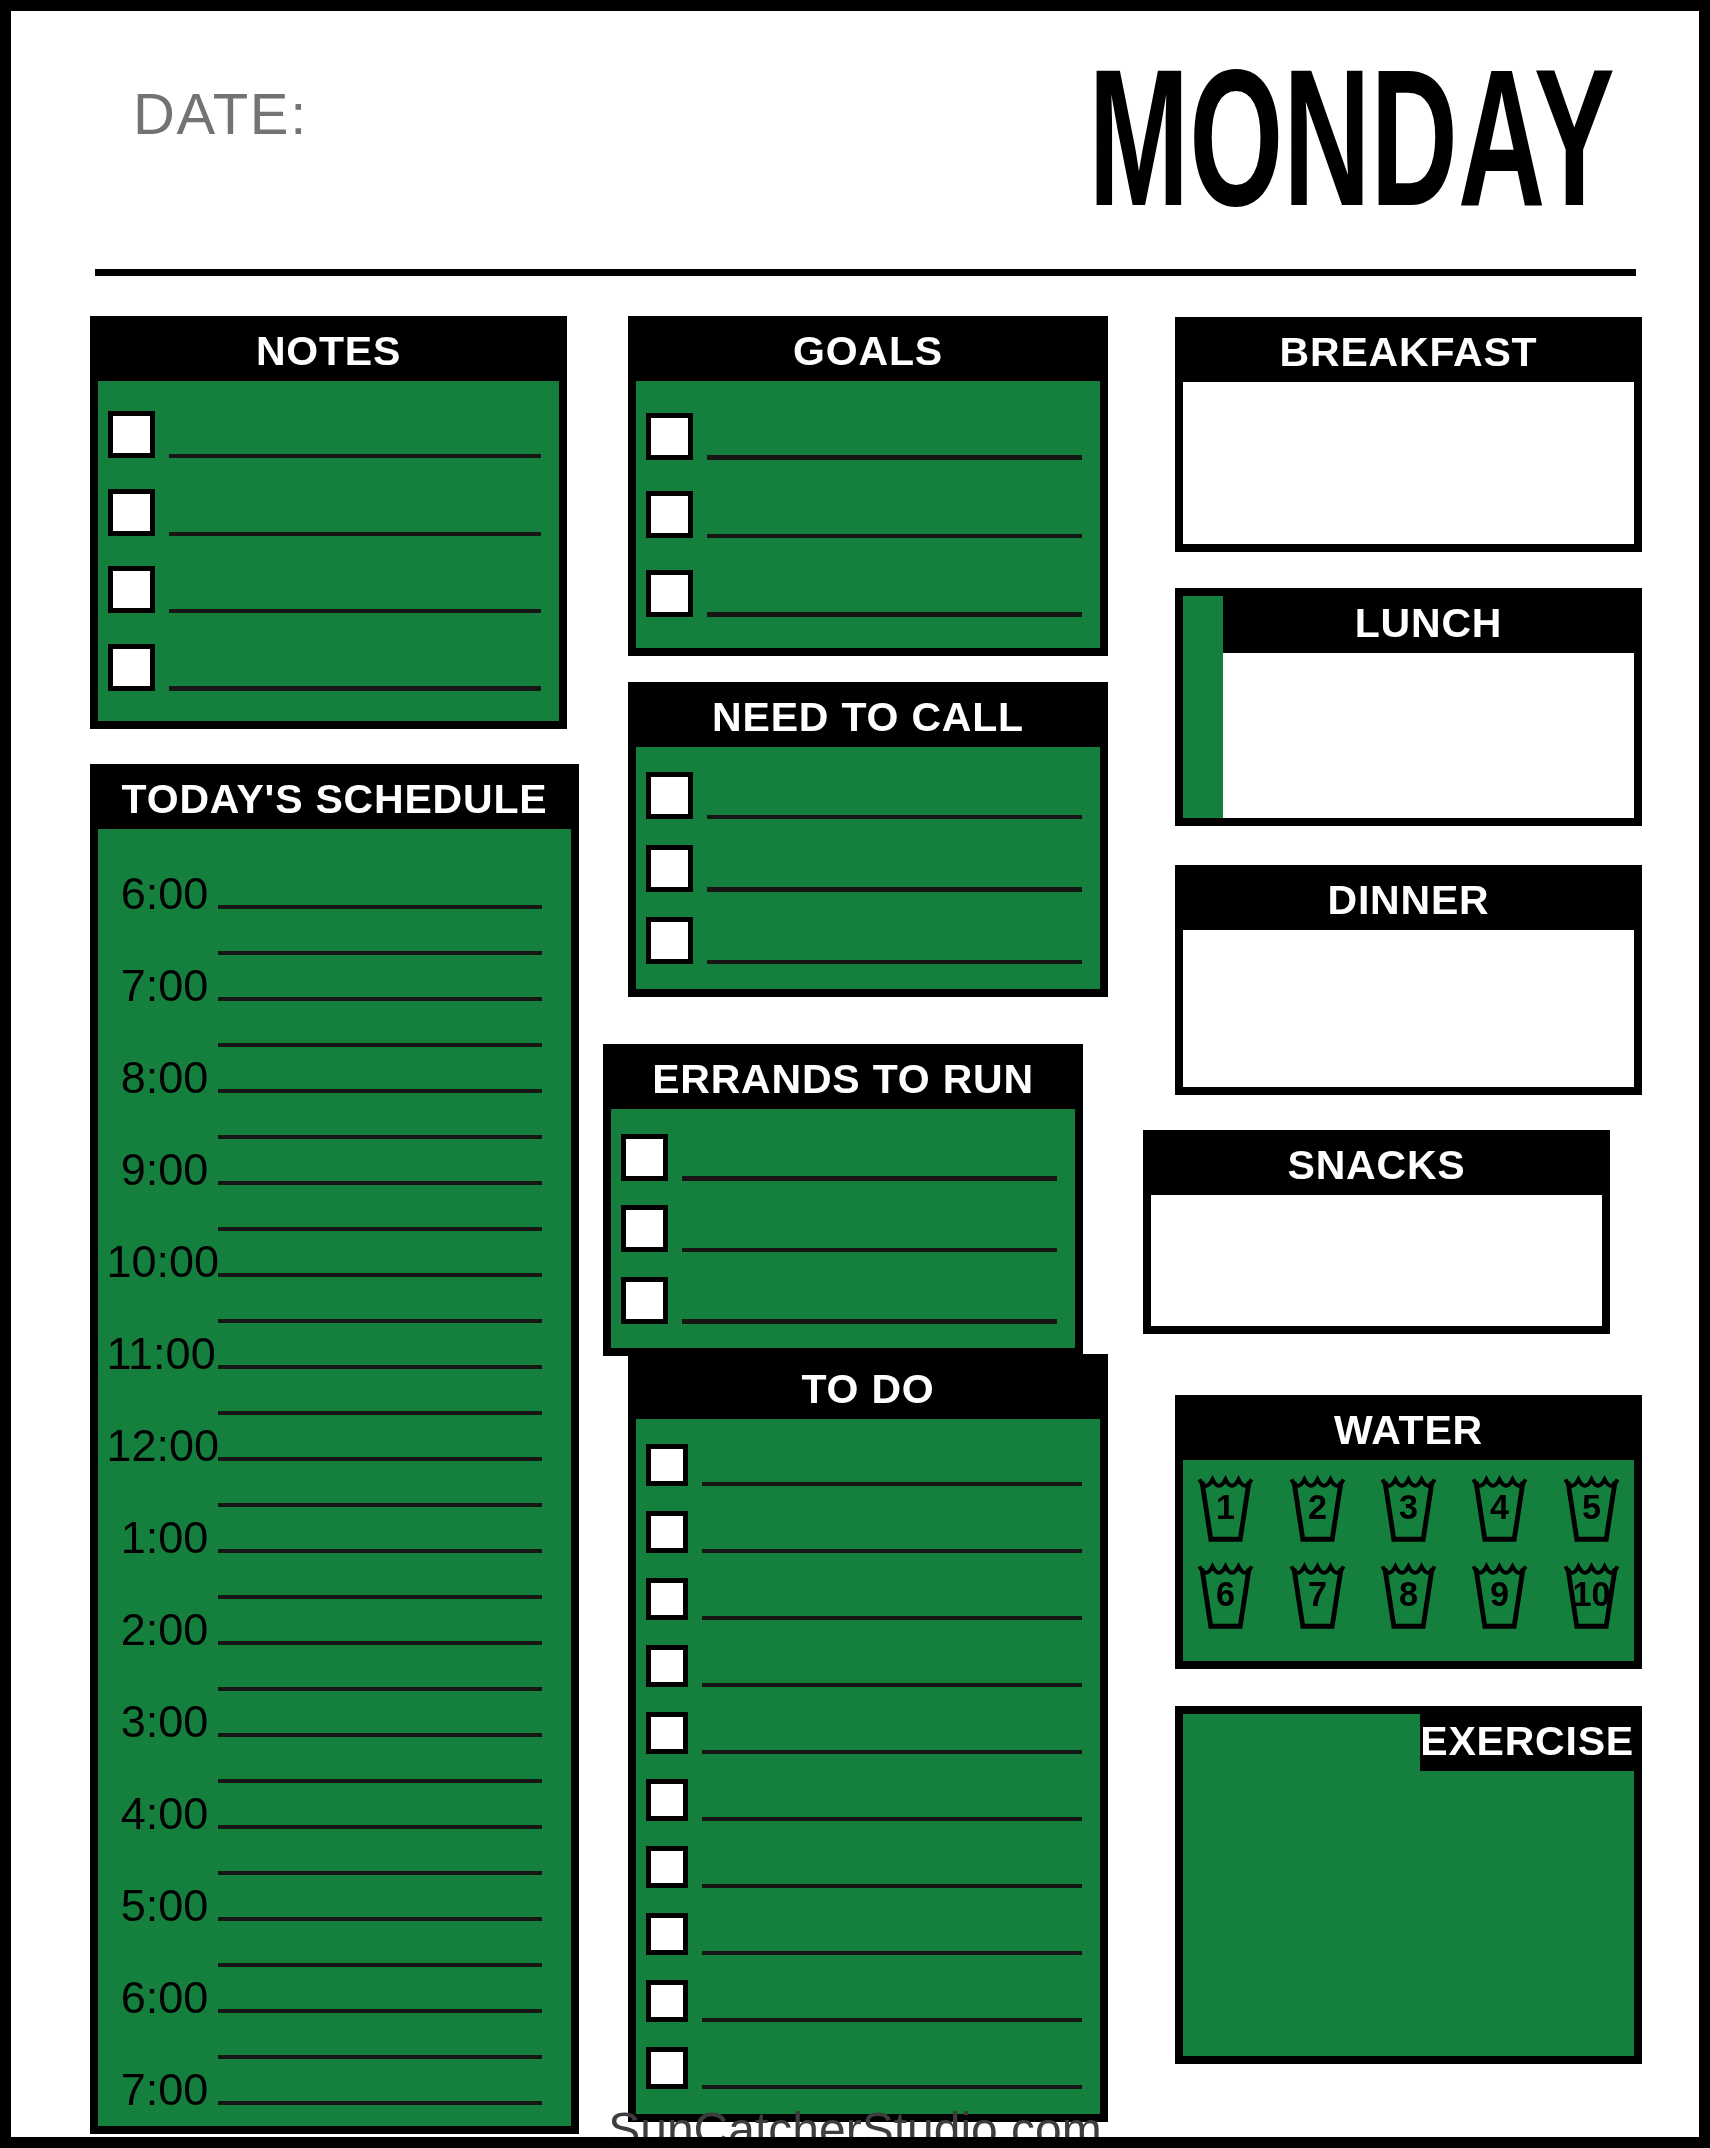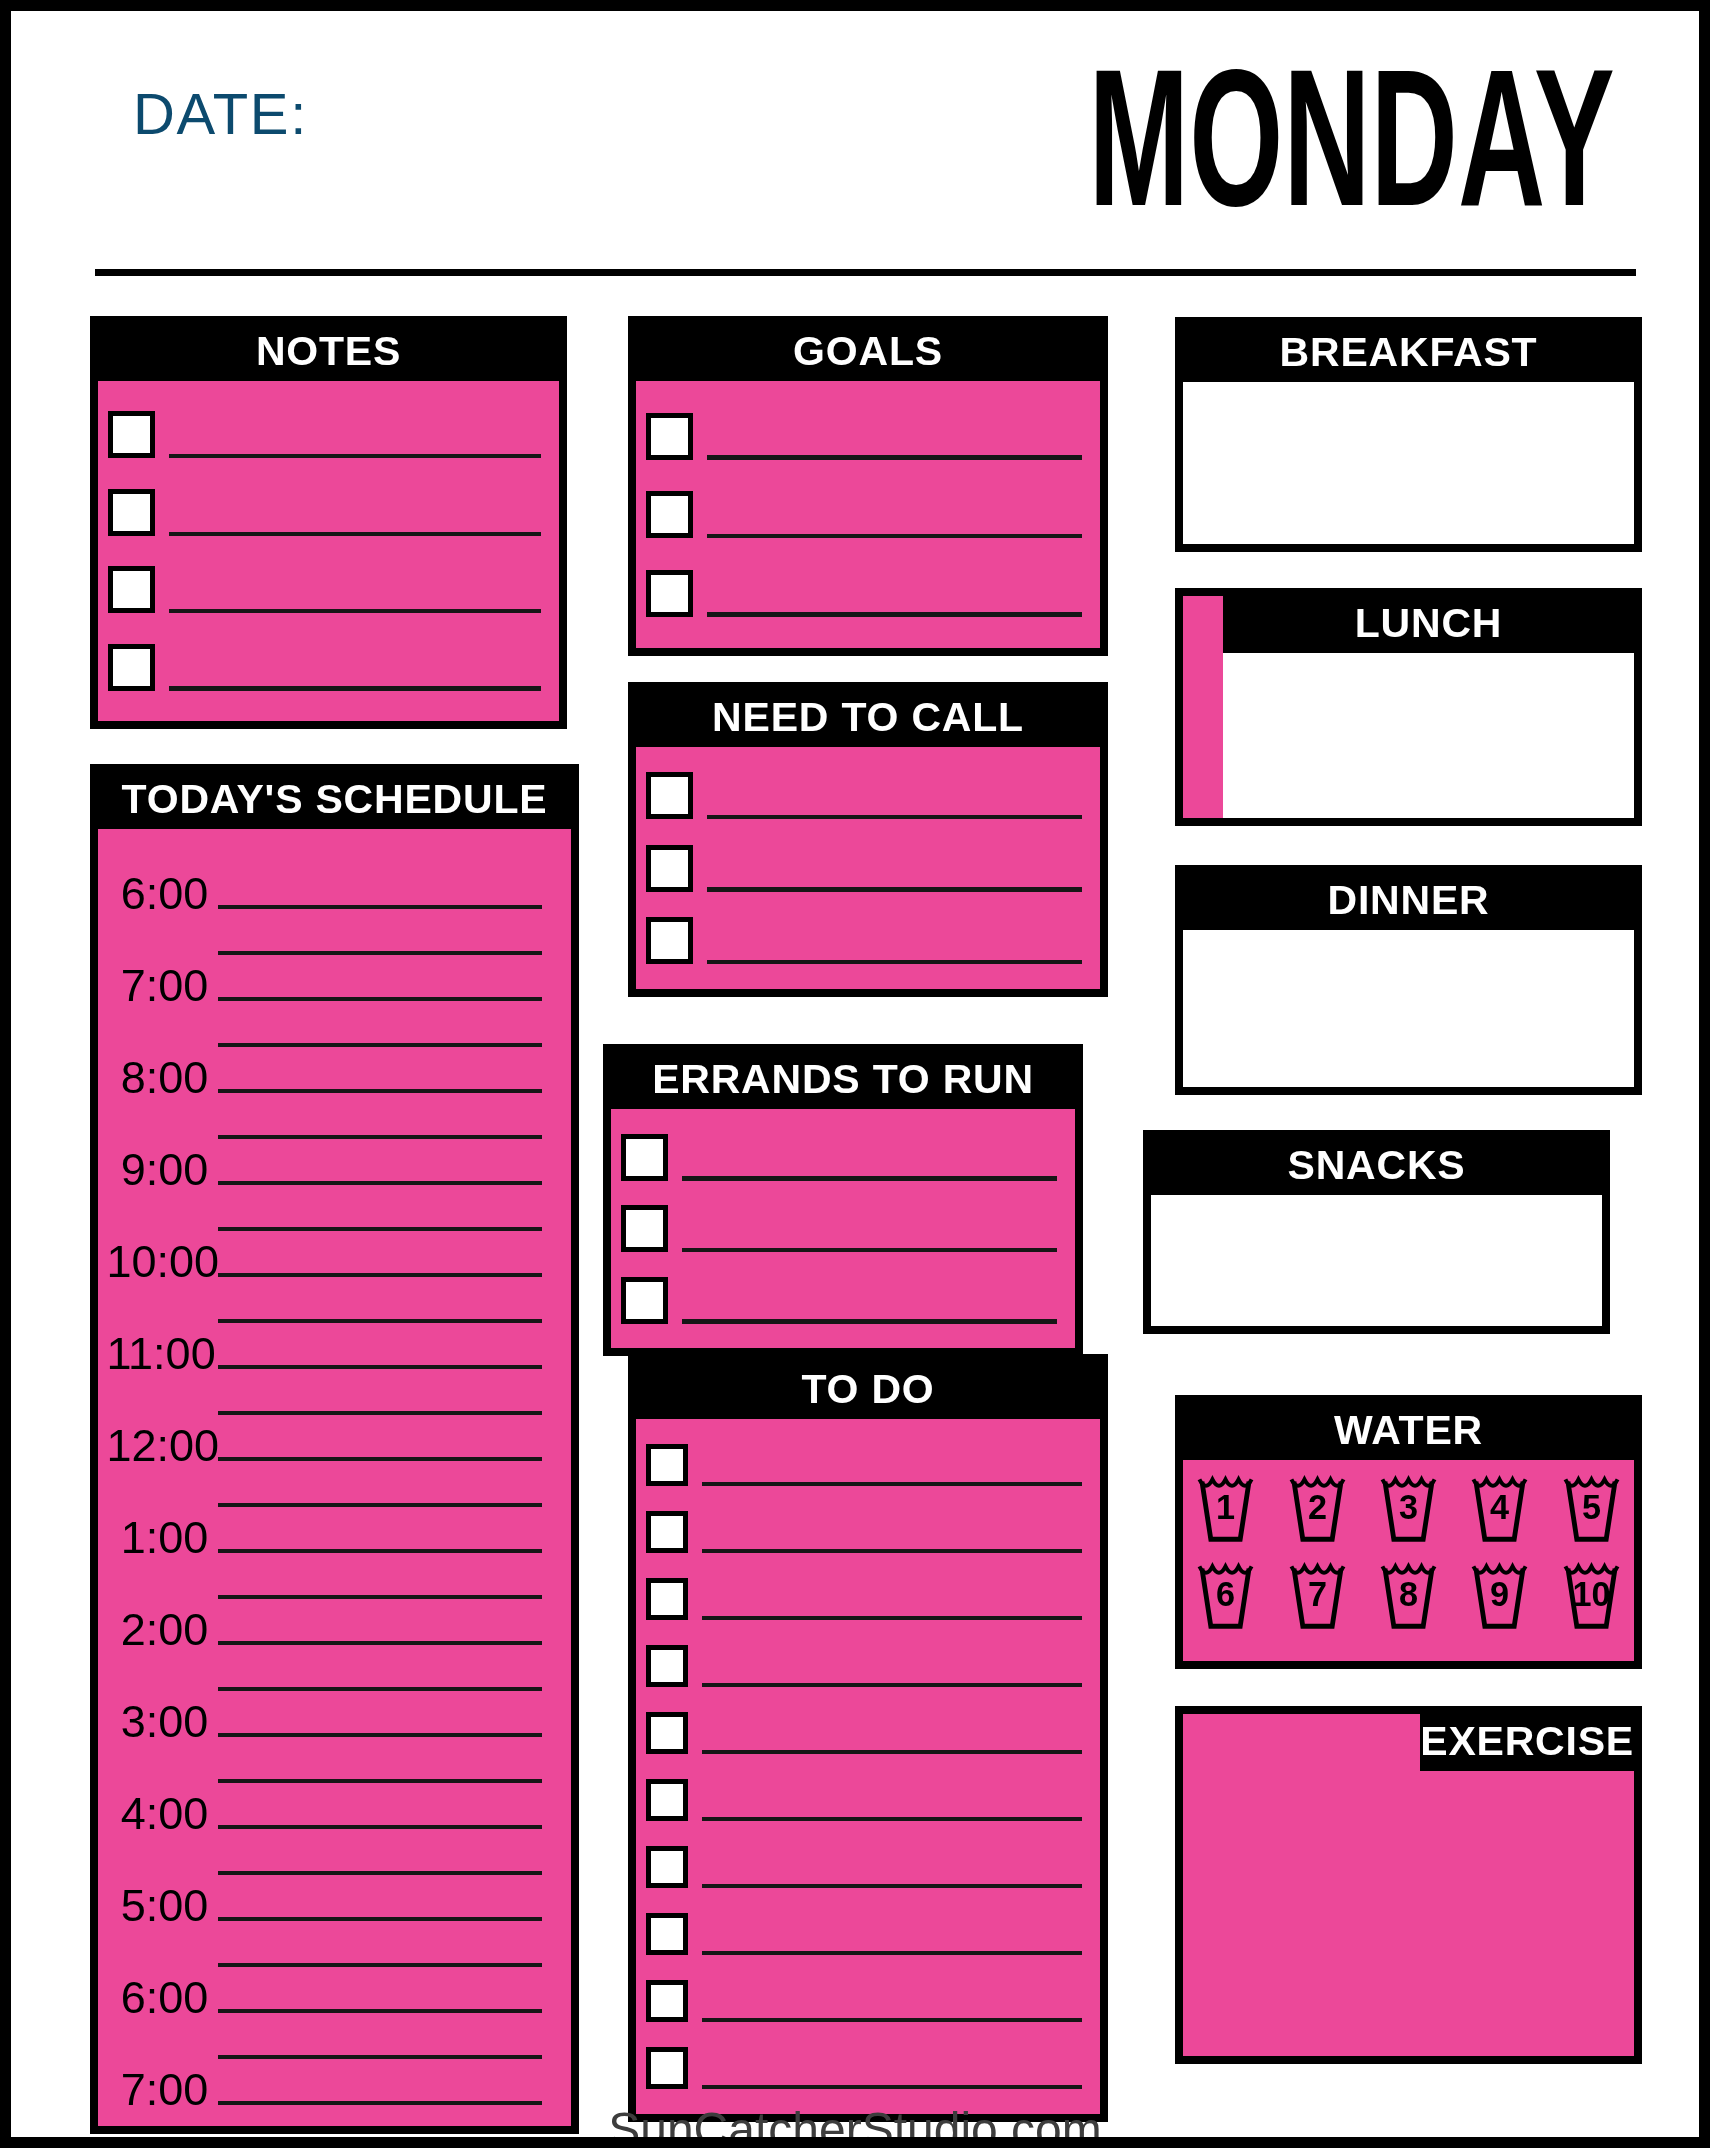--- a/index.html
+++ b/index.html
@@ -7,32 +7,32 @@
   body { font-family:"Liberation Sans", sans-serif; }
 
   .page {
     position:relative; width:1710px; height:2148px;
     background:#ffffff; border:11px solid #000; overflow:hidden;
   }
 
   
   .date-label {
     position:absolute; left:122px; top:69px;
-    font-size:58px; font-weight:400; color:#0c4a6e; letter-spacing:1.7px;
+    font-size:58px; font-weight:400; color:#737373; letter-spacing:1.7px;
   }
   .day-title {
     position:absolute; top:28.5px; right:84px;
     font-size:195px; font-weight:700; line-height:1.0; color:#000;
     transform:scaleX(0.62); transform-origin:100% 50%; white-space:nowrap;
   }
   .head-rule { position:absolute; left:84px; top:258px; width:1541px; height:6.7px; background:#000; }
 
   
   .panel {
-    position:absolute; border:8.4px solid #000; background:#ec4899;
+    position:absolute; border:8.4px solid #000; background:#15803d;
     display:flex; flex-direction:column;
   }
   .panel-header {
     flex:0 0 auto; height:57px; background:#000; color:#fff;
     font-weight:700; font-size:41px; line-height:55px; text-align:center;
     letter-spacing:0.8px;
   }
   .panel-body { flex:1 1 auto; display:flex; flex-direction:column; }
 
   

